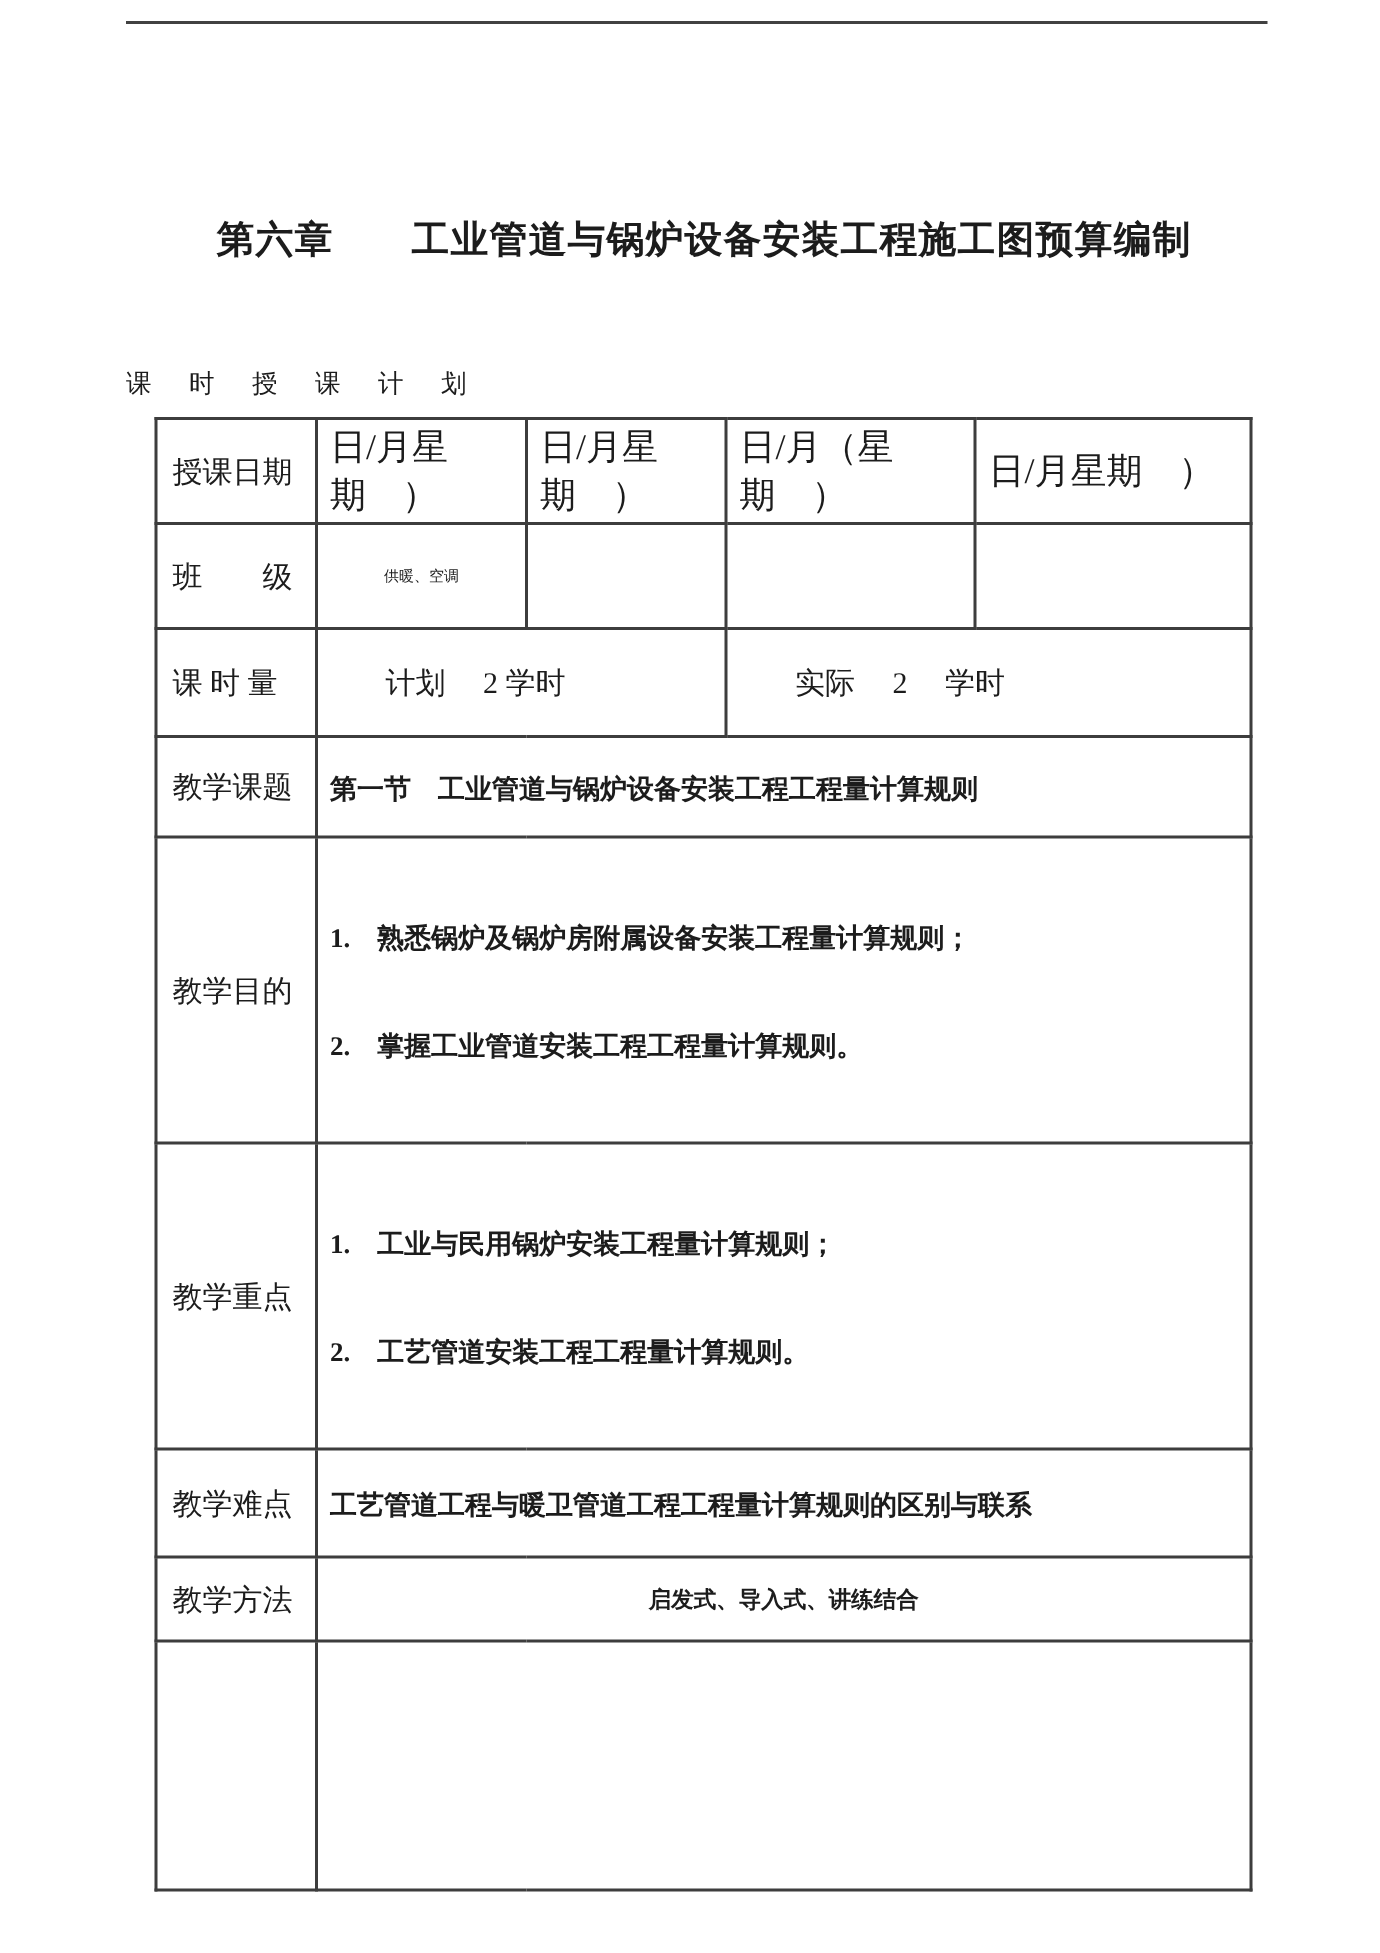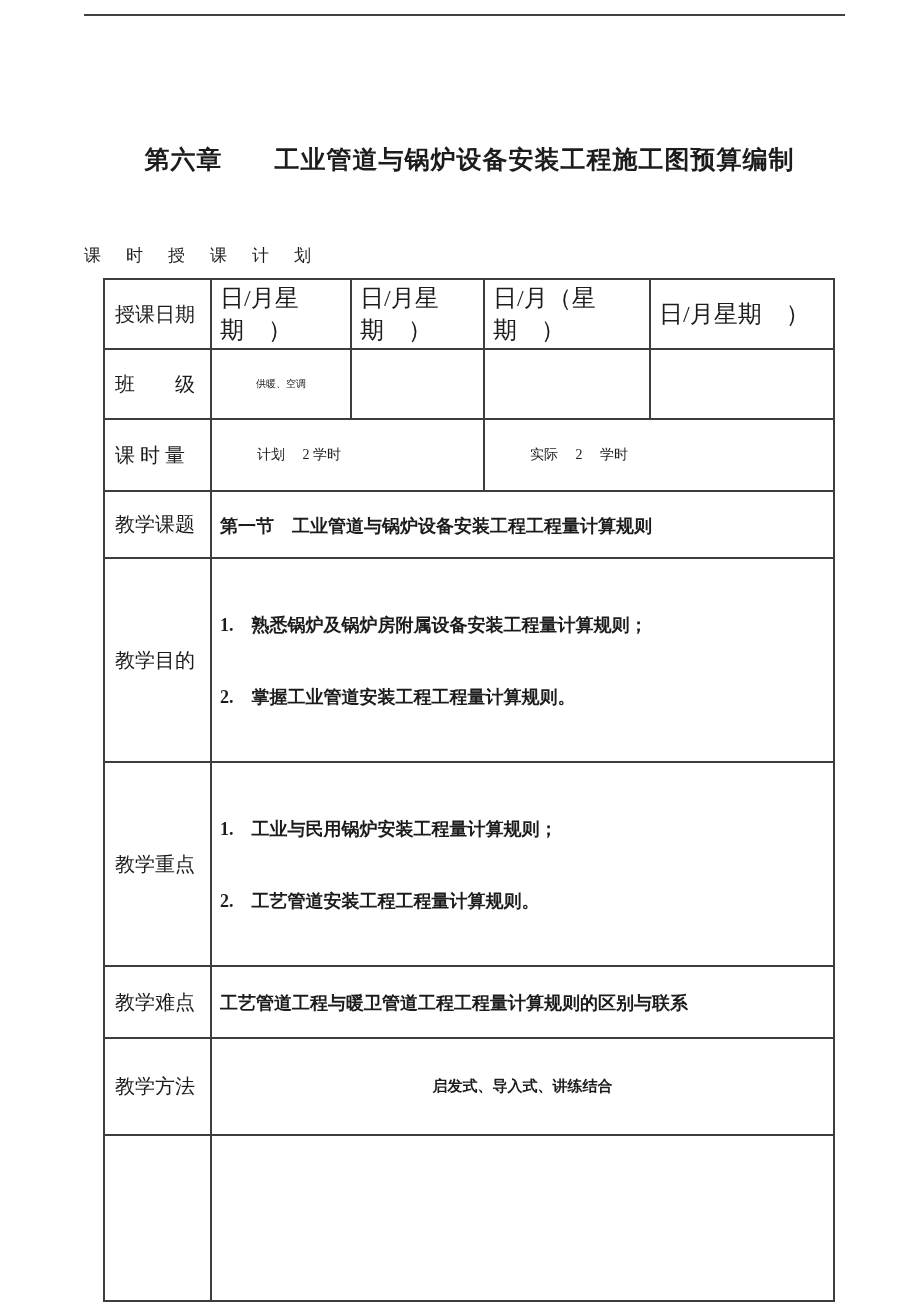--- a/index.html
+++ b/index.html
@@ -21,21 +21,21 @@
     position:absolute;top:278px;left:103px;width:730px;
     border-collapse:collapse;table-layout:fixed;
   }
   table.plan td{
     border:2px solid #3d3d3d;vertical-align:middle;
     white-space:pre-wrap;overflow:hidden;
   }
   td.lbl{font-size:20px;padding-left:10px;}
   td.date-cell{font-size:24px;padding-left:8px;border-radius:30px;}
   td.class-cell{font-size:10px;text-align:center;}
-  td.hours-cell{font-size:14px;padding-left:45px;}
+  td.hours-cell{font-size:20px;padding-left:45px;}
   td.content-top{vertical-align:top;font-weight:bold;font-size:18px;padding:6px 10px 4px 8px;line-height:24px;}
   td.center-cell{text-align:center;font-size:17px;}
   td.center-bold{text-align:center;font-size:15px;font-weight:bold;}
   td.proc-lbl{vertical-align:top;font-size:20px;padding-left:10px;padding-top:24px;line-height:20px;}
   td.proc-content{vertical-align:top;padding-top:40px;padding-left:8px;font-weight:bold;font-size:18px;}
 </style>
 </head>
 <body>
 
 <div>
@@ -98,21 +98,21 @@
         <div>2.　工艺管道安装工程工程量计算规则。</div>
       </td>
     </tr>
 
     <tr style="height:72px">
       <td class="lbl">教学难点</td>
       <td class="content-top" colspan="4">工艺管道工程与暖卫管道工程工程量计算规则的区别与联系</td>
     </tr>
 
 
-    <tr style="height:97px">
+    <tr style="height:56px">
       <td class="lbl">教学方法</td>
       <td class="center-bold" colspan="4">启发式、导入式、讲练结合</td>
     </tr>
 
 
     <tr style="height:166px">
       <td class="proc-lbl">
         
         
       </td>

